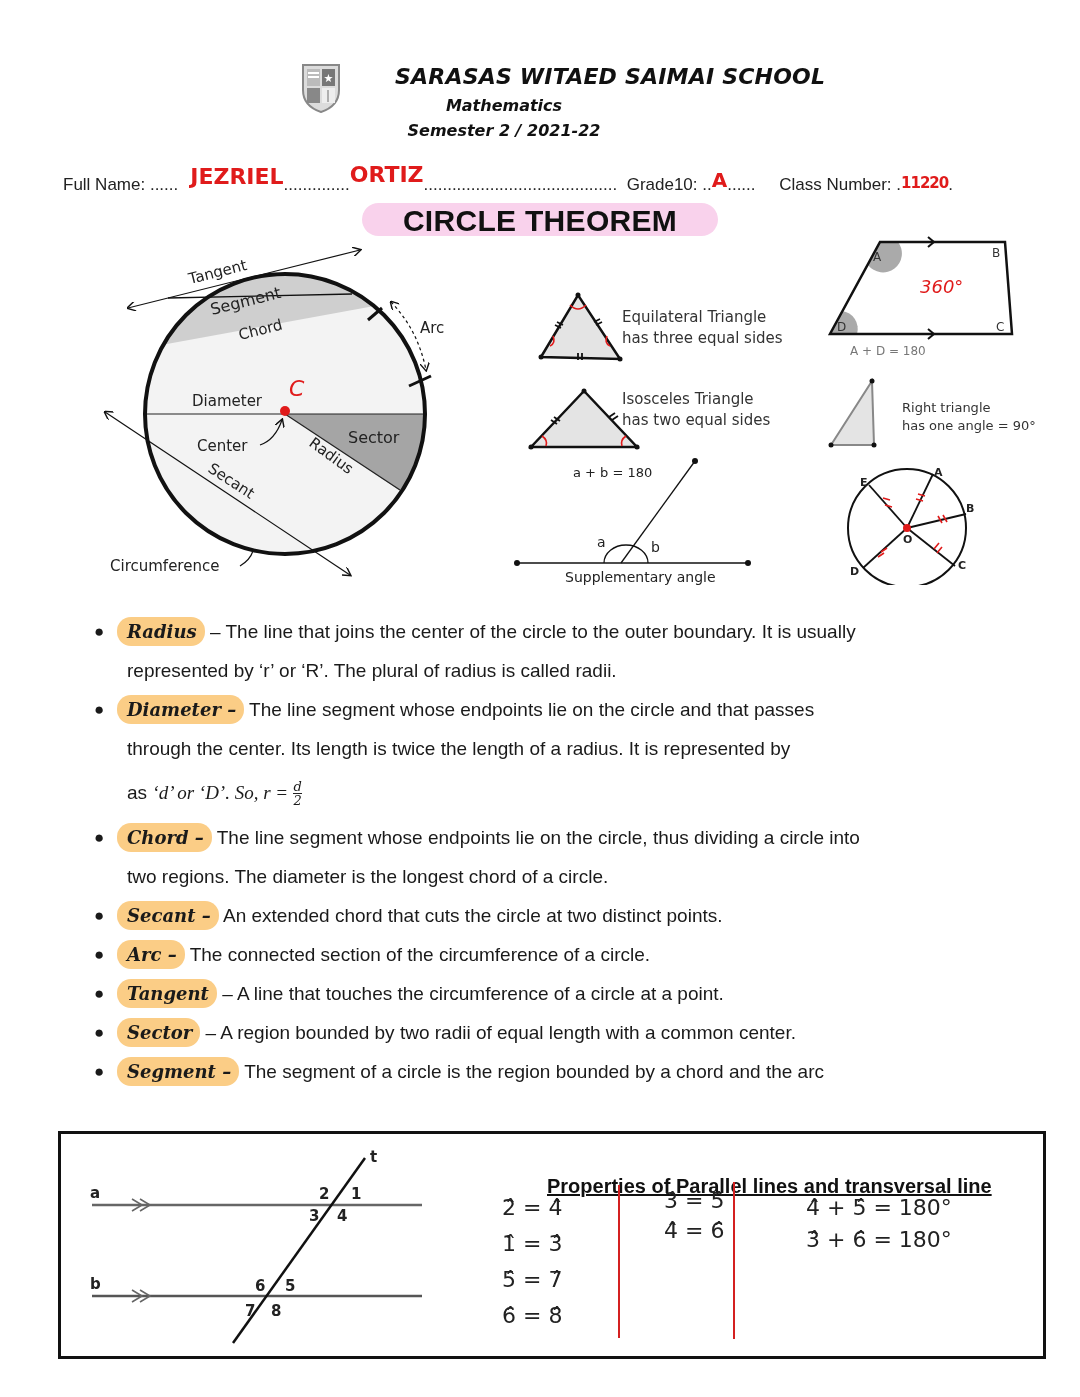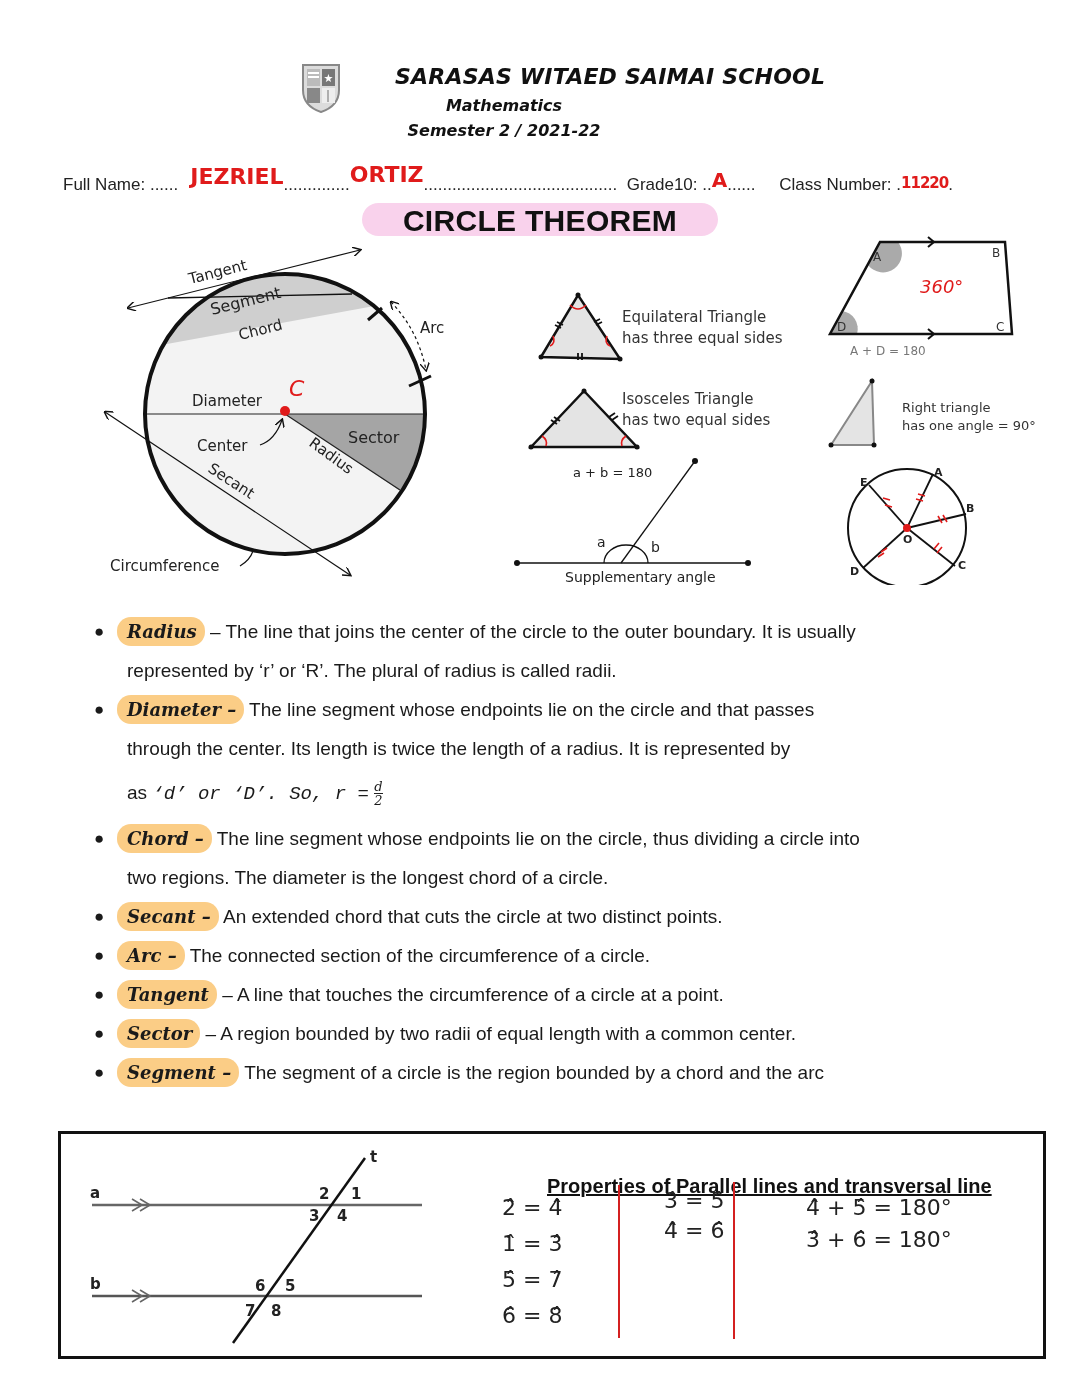--- a/index.html
+++ b/index.html
@@ -15,21 +15,21 @@
   .title-pill { left:362px; top:203px; width:356px; height:33px; background:#f9d2ec; border-radius:17px; }
   .title-text { left:362px; top:203px; width:356px; height:21px; line-height:36px; text-align:center;
                 font-family:"Liberation Sans", sans-serif; font-weight:bold; font-size:30px; color:#111; letter-spacing:0.3px; }
   svg text { font-family:"DejaVu Sans", sans-serif; }
   .defs { left:90px; top:612px; width:930px; }
   .def { position:relative; font-family:"Liberation Sans", sans-serif; font-size:19px; line-height:39px; color:#1a1a1a; padding-left:37px; }
   .def .bullet { position:absolute; left:4px; top:0; font-size:17px; }
   .def .term { display:inline-block; background:#fbcd86; border-radius:14px; padding:0 8px 0 10px; margin-left:-10px;
                font-family:"DejaVu Serif", serif; font-style:italic; font-weight:bold; font-size:18px; line-height:29px; color:#1a1a1a; }
   .def .cont { display:block; }
-  .math { font-family:Liberation Mono, monospace; font-style:italic;margin-top:6px; }
+  .math { font-family:Liberation Serif, serif; font-style:italic;margin-top:6px; }
   .frac { display:inline-block; vertical-align:middle; text-align:center; font-family:"DejaVu Serif", serif; font-style:italic; font-size:13px; line-height:13px; }
   .frac span { display:block; }
   .box { left:58px; top:1131px; width:982px; height:222px; border:3px solid #111; }
   .prop-title { left:547px; top:1155px; font-family:"Liberation Sans", sans-serif; font-weight:bold; font-size:20px; text-decoration:underline; color:#111; white-space:nowrap;margin-top:20px; }
   .hwline { font-family:"DejaVu Sans", sans-serif; font-size:22px; color:#222; white-space:nowrap; }
 </style>
 </head>
 <body>
 
 <svg class="abs logo" viewBox="0 0 42 52">

